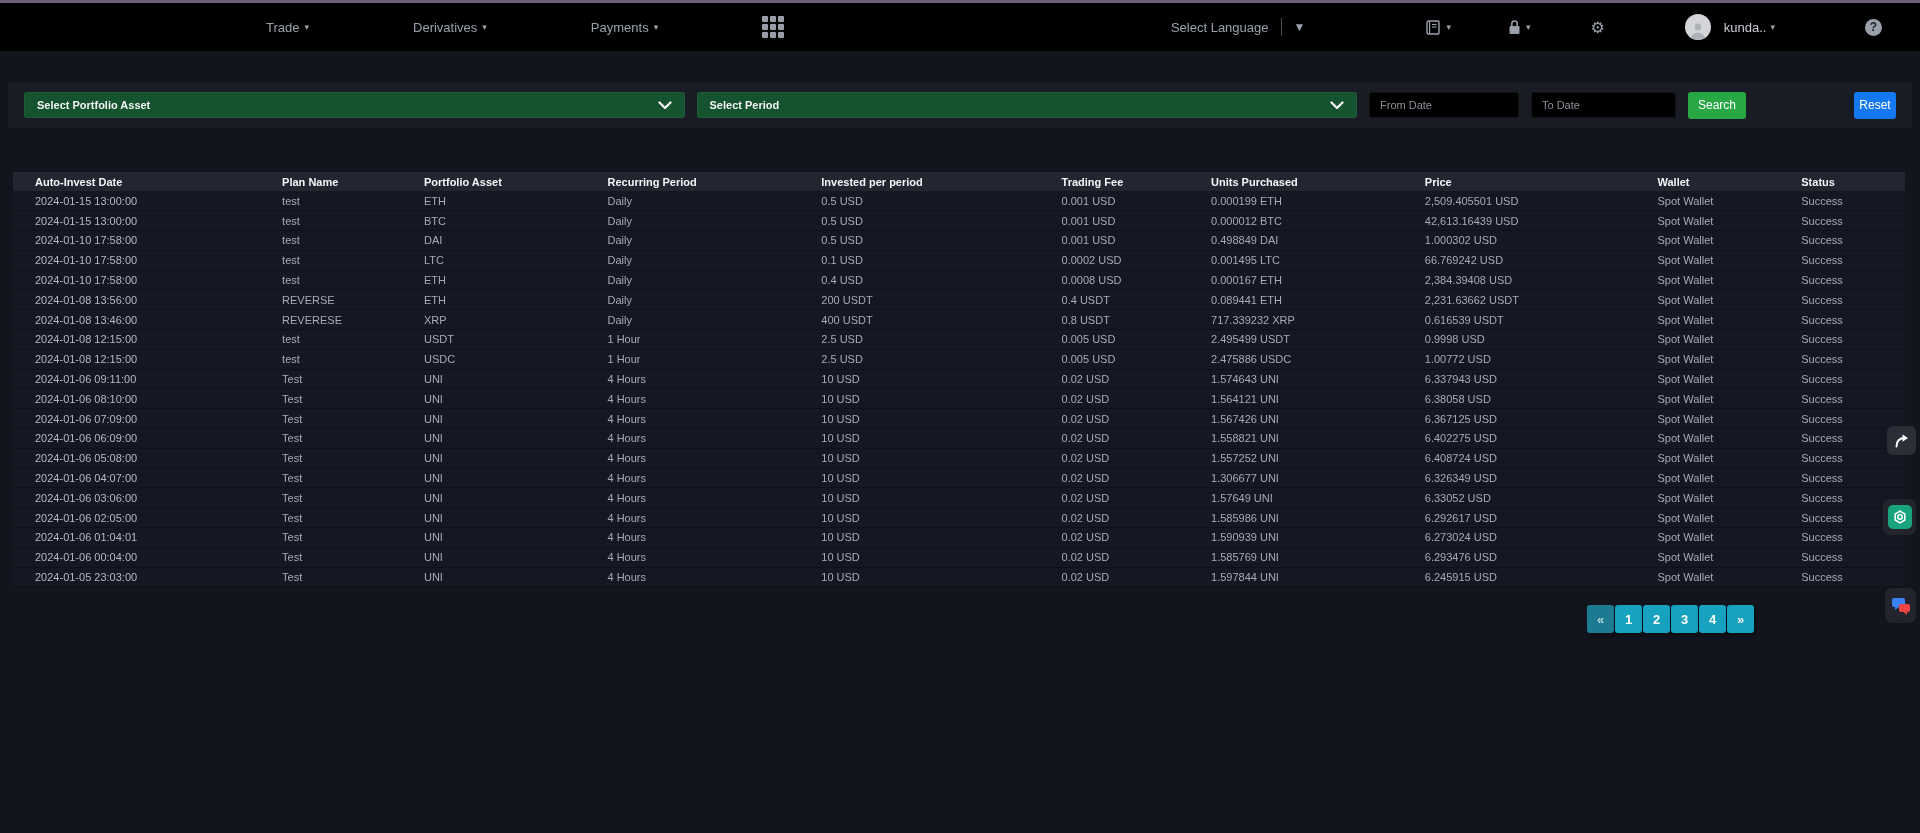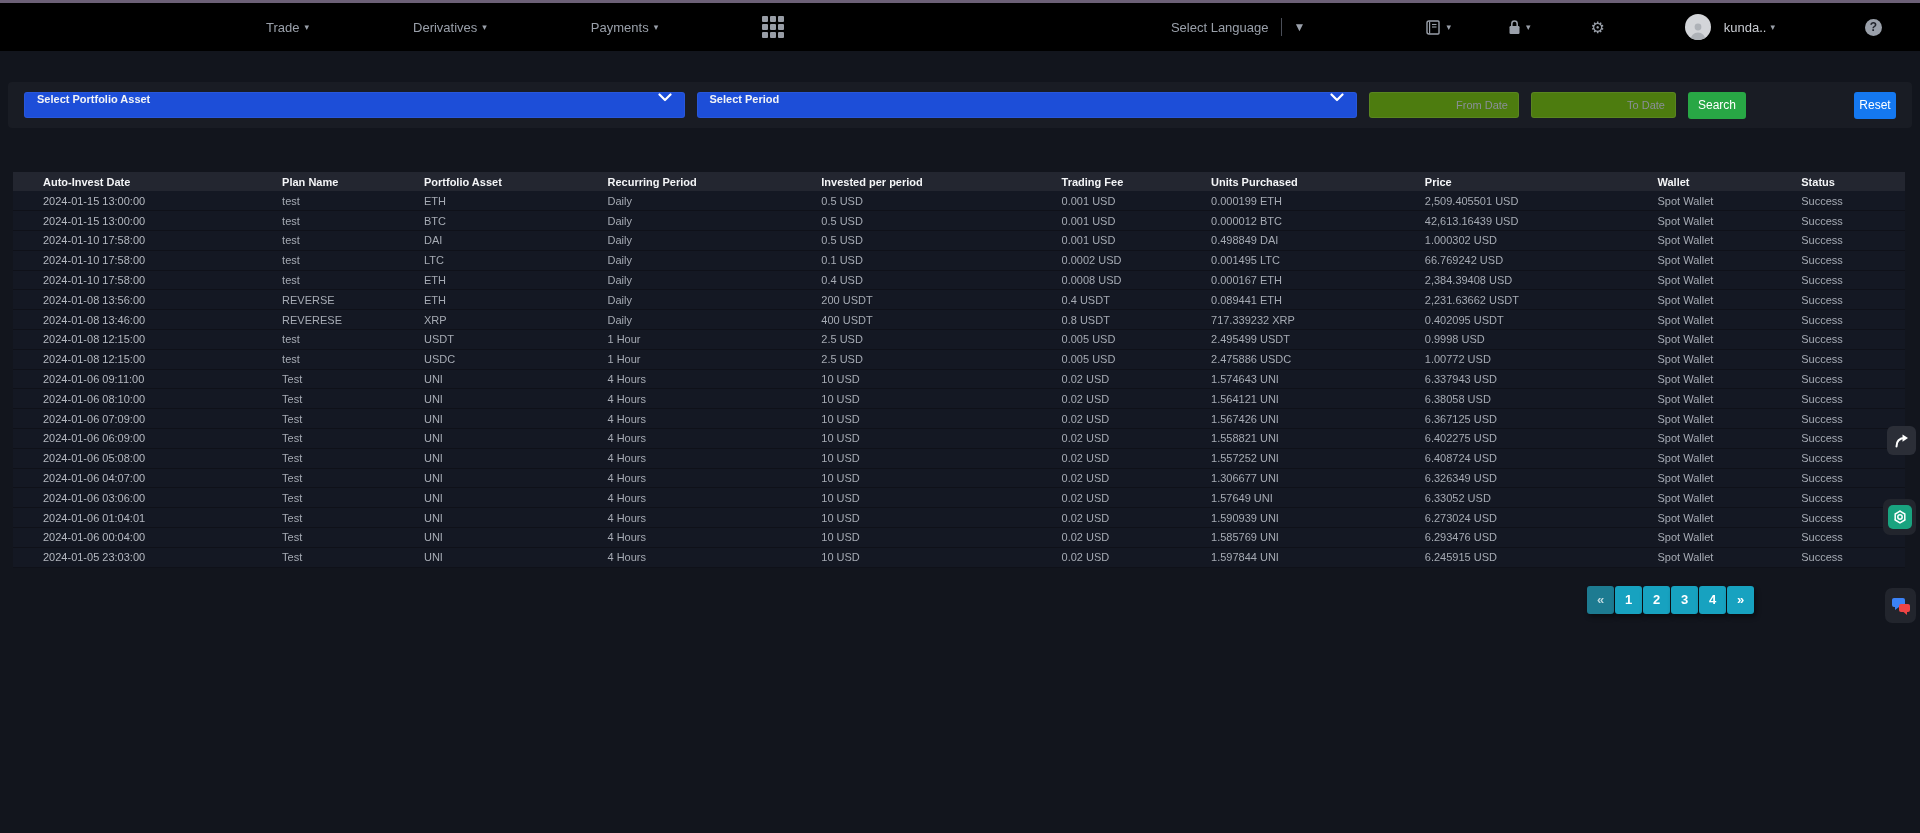--- a/index.html
+++ b/index.html
@@ -28,42 +28,42 @@
   .avatar { width:26px; height:26px; border-radius:50%; background:#d3d5d9; display:flex;
             align-items:flex-end; justify-content:center; overflow:hidden; }
   .user-name { color:#c9ccd2; margin-left:9px; }
   .help-circle { width:17px; height:17px; border-radius:50%; background:#9aa0aa; color:#20232b;
                  font-weight:bold; font-size:12px; display:flex; align-items:center;
                  justify-content:center; }
 
   
   .filter-panel { margin:31px 8px 0 8px; height:46px; background:#191c24; border-radius:4px;
                   display:flex; align-items:center; padding:0 16px; gap:12px; }
-  .fake-select { height:26px; background:#1d4ed8; border:1px solid rgba(255,255,255,0.05);
-                 border-radius:3px; flex:1 1 0; display:flex; 
+  .fake-select { height:26px; background:#14532d; border:1px solid rgba(255,255,255,0.05);
+                 border-radius:3px; flex:1 1 0; display:flex; align-items:center;
                  padding:0 12px; cursor:pointer; }
   .fake-select .sel-label { color:#f2f3f5; font-size:11px; font-weight:bold; flex:1; }
-  .date-input { height:26px; width:150px; background:#4d7c0f; border:1px solid rgba(255,255,255,0.07);
+  .date-input { height:26px; width:150px; background:#000000; border:1px solid rgba(255,255,255,0.07);
                 border-radius:3px; color:#c6cad1; font-size:11px; padding:0 10px;
-                font-family:"Liberation Sans", sans-serif;text-align:right; }
+                font-family:"Liberation Sans", sans-serif; }
   .date-input::placeholder { color:#8a8f99; }
   .date-to { width:145px; }
   .btn { border:none; border-radius:3px; color:#fff; font-size:12px; height:27px;
          cursor:pointer; font-family:"Liberation Sans", sans-serif; }
   .btn-search { background:#28a745; width:58px; }
   .btn-reset  { background:#1478f0; width:42px; margin-left:96px; }
 
   
   .table-wrap { margin:44px 15px 0 13px; }
   table { width:100%; border-collapse:collapse; table-layout:fixed; }
   thead th { background:#232630; color:#f4f5f7; font-size:11px; font-weight:bold;
              text-align:left; height:19px; padding:0 8px; white-space:nowrap; overflow:hidden; }
   tbody td { background:#141823; color:#a6abb4; font-size:11px; height:19.8px;
              padding:0 8px; border-bottom:1px solid #0f1119; white-space:nowrap; overflow:hidden; }
-  tbody td:first-child, thead th:first-child { padding-left:30px; }
+  tbody td:first-child, thead th:first-child { padding-left:22px; }
   tbody td:first-child { color:#b5b9c1; }
 
   
   .pagination { display:flex; justify-content:flex-end; margin:18px 166px 0 0; gap:1px; }
   .page-btn { width:27px; height:28px; border:none; background:#17a2c0; color:#fff;
               font-weight:bold; font-size:13px; border-radius:3px; cursor:pointer;
               box-shadow:2px 3px 5px rgba(0,0,0,0.45);
               font-family:"Liberation Sans", sans-serif; }
   .page-btn.prev { background:#1d7b91; color:#bcd8de; }
 
@@ -270,21 +270,21 @@
           <td>Success</td>
         </tr>
         <tr>
           <td>2024-01-08 13:46:00</td>
           <td>REVERESE</td>
           <td>XRP</td>
           <td>Daily</td>
           <td>400 USDT</td>
           <td>0.8 USDT</td>
           <td>717.339232 XRP</td>
-          <td>0.402095 USDT</td>
+          <td>0.616539 USDT</td>
           <td>Spot Wallet</td>
           <td>Success</td>
         </tr>
         <tr>
           <td>2024-01-08 12:15:00</td>
           <td>test</td>
           <td>USDT</td>
           <td>1 Hour</td>
           <td>2.5 USD</td>
           <td>0.005 USD</td>
@@ -379,20 +379,32 @@
         </tr>
         <tr>
           <td>2024-01-06 03:06:00</td>
           <td>Test</td>
           <td>UNI</td>
           <td>4 Hours</td>
           <td>10 USD</td>
           <td>0.02 USD</td>
           <td>1.57649 UNI</td>
           <td>6.33052 USD</td>
+          <td>Spot Wallet</td>
+          <td>Success</td>
+        </tr>
+        <tr>
+          <td>2024-01-06 02:05:00</td>
+          <td>Test</td>
+          <td>UNI</td>
+          <td>4 Hours</td>
+          <td>10 USD</td>
+          <td>0.02 USD</td>
+          <td>1.585986 UNI</td>
+          <td>6.292617 USD</td>
           <td>Spot Wallet</td>
           <td>Success</td>
         </tr>
         <tr>
           <td>2024-01-06 01:04:01</td>
           <td>Test</td>
           <td>UNI</td>
           <td>4 Hours</td>
           <td>10 USD</td>
           <td>0.02 USD</td>

